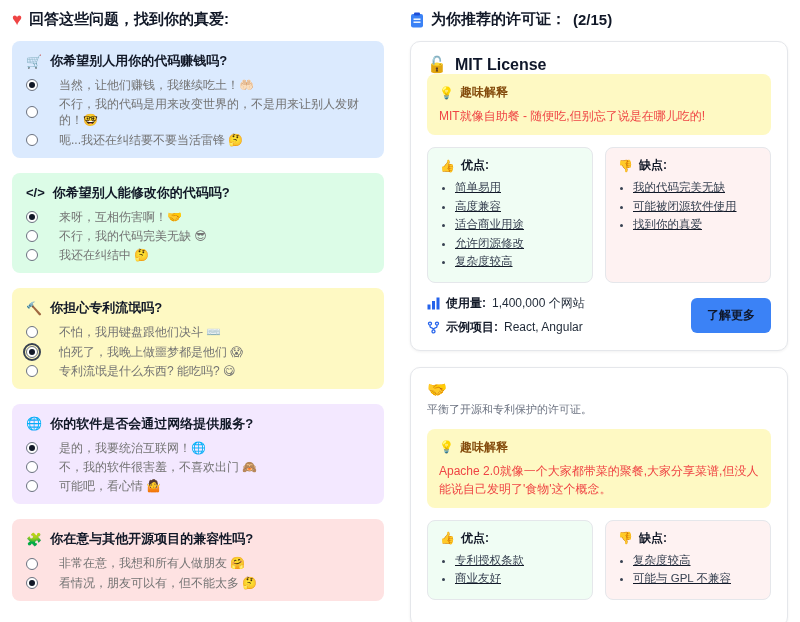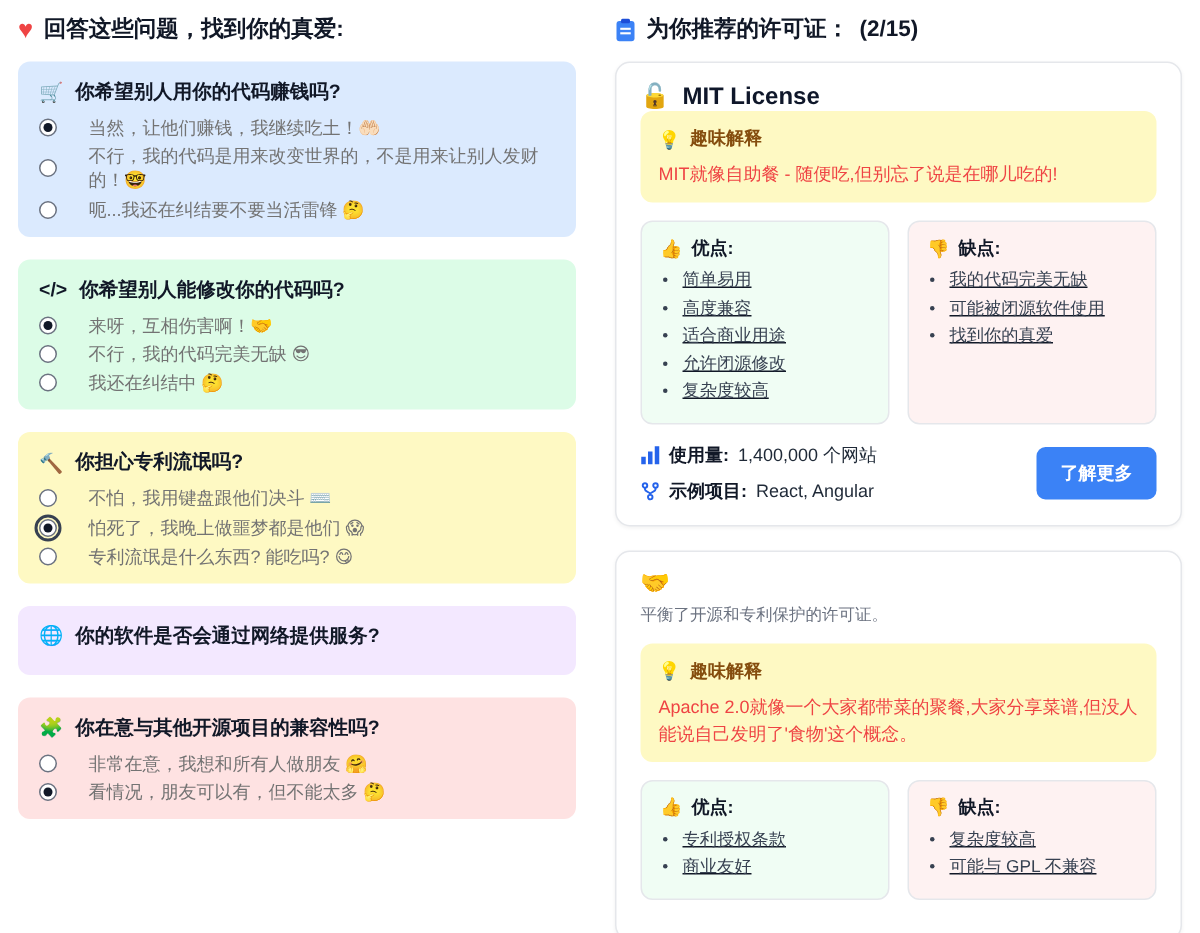--- a/index.html
+++ b/index.html
@@ -55,21 +55,21 @@
   .cons { background:#fef2f2; }
   .pc-title { display:flex; align-items:center; gap:6px; font-size:12px; font-weight:bold; color:#111827; margin-bottom:6px; }
   .pc-list { margin:0; padding-left:15px;text-decoration:underline; }
   .pc-list li { font-size:11.5px; color:#374151; margin:3px 0; line-height:1.35; }
 
   .stats-row { display:flex; align-items:center; justify-content:space-between; gap:10px; }
   .stats { display:flex; flex-direction:column; gap:7px; }
   .stat { display:flex; align-items:center; gap:6px; font-size:12px; color:#1f2937; }
   .stat b { color:#111827; }
   .more-btn {
-    background:#3b82f6; color:#ffffff; border:none; border-radius:6px;
+    background:#3b82f6; color:#0f172a; border:none; border-radius:6px;
     padding:9px 16px; font-size:12px; font-weight:bold; cursor:pointer;
     font-family:inherit; flex:none;
   }
   svg { flex:none; }
 </style>
 </head>
 <body>
 
 <div class="app">
 
@@ -142,20 +142,35 @@
                 <span class="radio"></span>
                 <span class="opt-label">专利流氓是什么东西? 能吃吗? 😋</span>
               </label>
           </div>
         </section>
         <section class="qcard" style="background: rgb(243, 232, 255);">
           <h3 class="qtitle">
             <span class="q-icon">🌐</span>
             <span>你的软件是否会通过网络提供服务?</span>
           </h3>
+          <div class="opts">
+
+          <label class="opt selected">
+                <span class="radio"></span>
+                <span class="opt-label">是的，我要统治互联网！🌐</span>
+              </label>
+            <label class="opt">
+                <span class="radio"></span>
+                <span class="opt-label">不，我的软件很害羞，不喜欢出门 🙈</span>
+              </label>
+            <label class="opt">
+                <span class="radio"></span>
+                <span class="opt-label">可能吧，看心情 🤷</span>
+              </label>
+          </div>
         </section>
         <section class="qcard" style="background: rgb(254, 226, 226);">
           <h3 class="qtitle">
             <span class="q-icon">🧩</span>
             <span>你在意与其他开源项目的兼容性吗?</span>
           </h3>
           <div class="opts">
 
           <label class="opt">
                 <span class="radio"></span>

